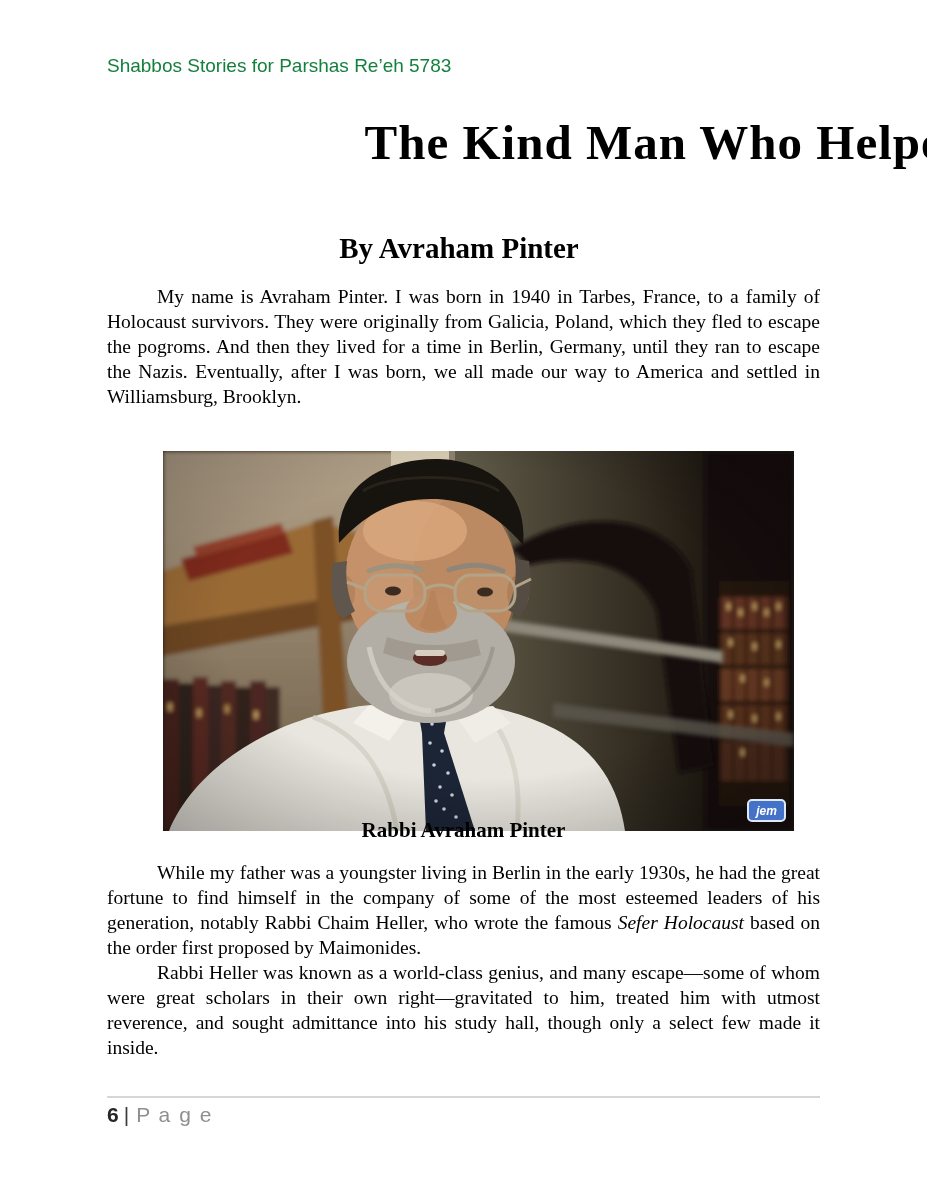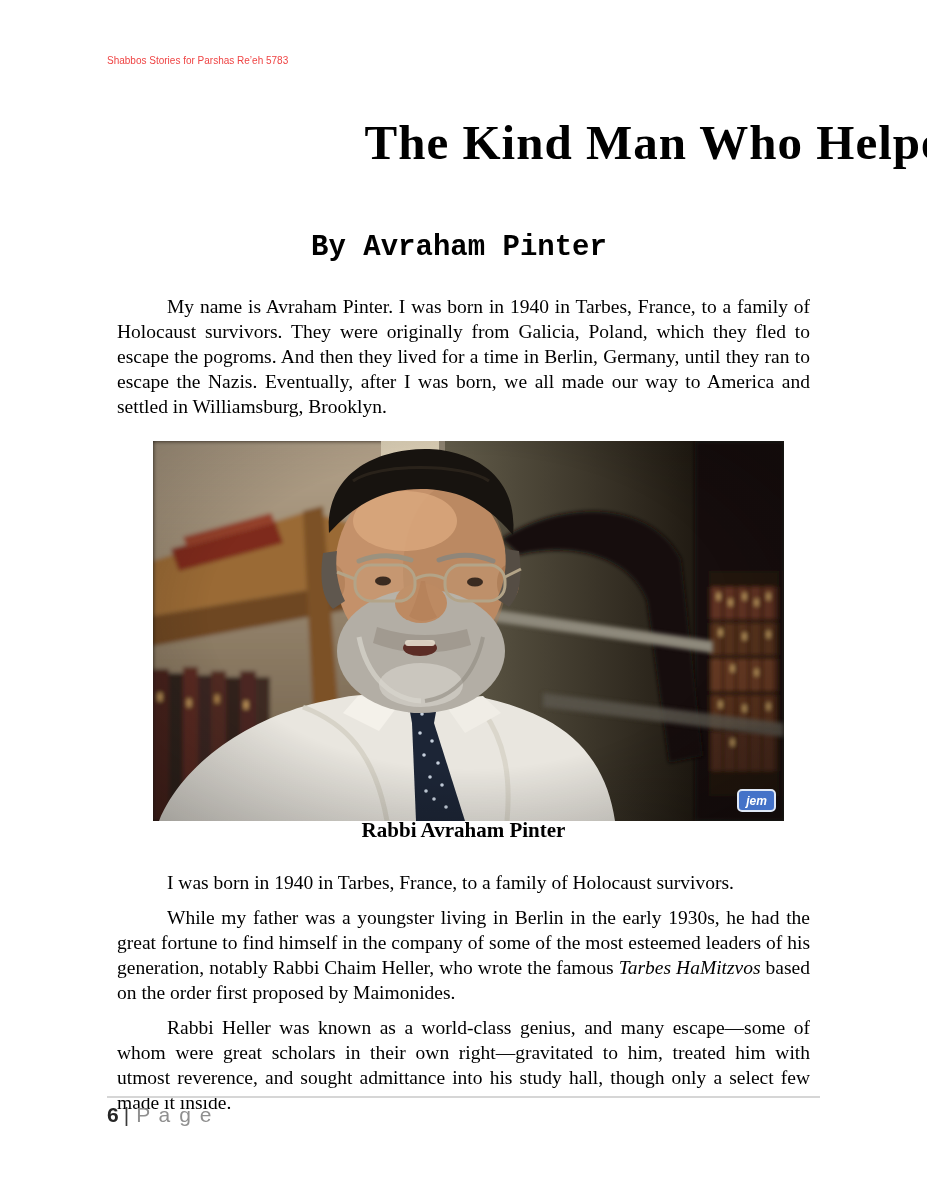--- a/index.html
+++ b/index.html
@@ -2,40 +2,40 @@
 <html><head>
 <meta charset="utf-8">
 <style>
   html,body{margin:0;padding:0;background:#ffffff;}
   .page{
     position:relative;width:927px;height:1200px;background:#ffffff;
     font-family:"Liberation Serif",serif;color:#000;overflow:hidden;
   }
   .running-header{
     position:absolute;left:107px;top:55px;
-    font-family:"Liberation Sans",sans-serif;font-size:10px;color:#ef4444;
+    font-family:"Liberation Sans",sans-serif;font-size:19px;color:#15803d;
   }
   .title{
     position:absolute;top:112px;left:0;width:927px;margin:0;
     text-align:right;font-weight:bold;font-size:49px;line-height:62px;letter-spacing:1px;padding-left:45px;
   }
   .title .title-line{display:block;}
   .byline{
     position:absolute;top:232px;left:0;width:918px;
-    text-align:center;font-weight:bold;font-size:29px;line-height:32px;font-family:Liberation Mono, monospace;
+    text-align:center;font-weight:bold;font-size:29px;line-height:32px;
   }
   .intro{position:absolute;top:284px;left:107px;width:713px;}
   .body-block{position:absolute;top:860px;left:107px;width:713px;}
   .body-p{
-    margin:10px;font-size:19.5px;line-height:25px;
+    margin:0;font-size:19.5px;line-height:25px;
     text-align:justify;text-indent:50px;
   }
   .body-p .italic{font-style:italic;}
   .photo-figure{
-    position:absolute;left:148px;top:436px;width:631px;height:474px;margin:5px;
+    position:absolute;left:148px;top:436px;width:631px;height:474px;margin:15px;
     line-height:0;
   }
   .caption{
     position:absolute;top:818px;left:0;width:927px;
     text-align:center;font-weight:bold;font-size:21px;
   }
   .footer-rule{
     position:absolute;top:1096px;left:107px;width:713px;height:0;
     border-top:2px solid #d6d6d6;
   }
@@ -228,22 +228,21 @@
       <g transform="translate(585,349)">
         <rect width="37" height="21" rx="4" fill="#4472c8" stroke="#dfe8f6" stroke-width="2"></rect>
         <text x="18.5" y="15" text-anchor="middle" font-size="12" font-weight="bold" font-style="italic" fill="#ffffff" font-family="Liberation Sans, sans-serif">jem</text>
       </g>
     </svg>
   </figure>
 
   <div class="caption">Rabbi Avraham Pinter</div>
 
   <div class="body-block" id="body-paragraphs">
-      <p class="body-p"><span>I was born in 1940 in Tarbes, France, to a family of Holocaust survivors.</span></p>
-      <p class="body-p"><span>While my father was a youngster living in Berlin in the early 1930s, he had the great fortune to find himself in the company of some of the most esteemed leaders of his generation, notably Rabbi Chaim Heller, who wrote the famous </span><span class="italic">Tarbes HaMitzvos</span><span> based on the order first proposed by Maimonides.</span></p>
+      <p class="body-p"><span>While my father was a youngster living in Berlin in the early 1930s, he had the great fortune to find himself in the company of some of the most esteemed leaders of his generation, notably Rabbi Chaim Heller, who wrote the famous </span><span class="italic">Sefer Holocaust</span><span> based on the order first proposed by Maimonides.</span></p>
       <p class="body-p"><span>Rabbi Heller was known as a world-class genius, and many escape—some of whom were great scholars in their own right—gravitated to him, treated him with utmost reverence, and sought admittance into his study hall, though only a select few made it inside.</span></p>
     </div>
 
   <div class="footer-rule"></div>
   <div class="footer">
     <span class="pg-num">6</span><span class="pg-sep">|</span><span class="pg-label">P a g e</span>
   </div>
 
 </div>
 

